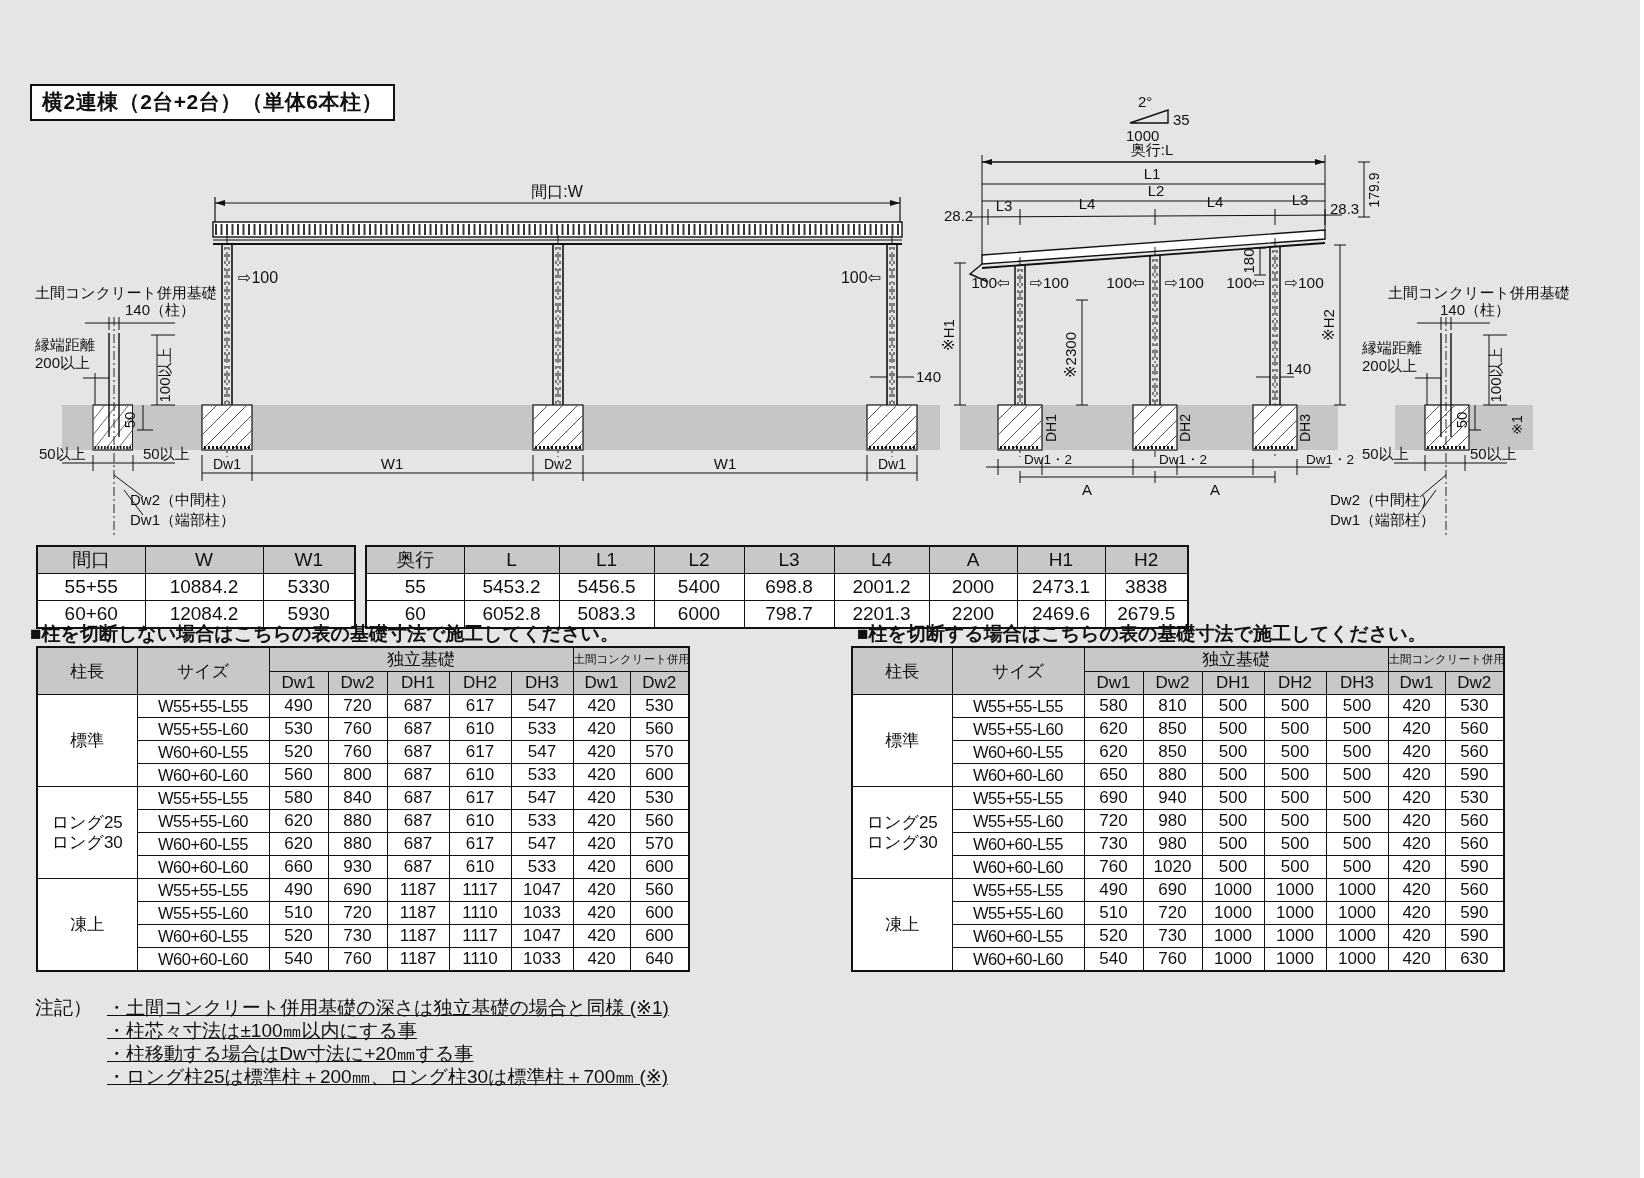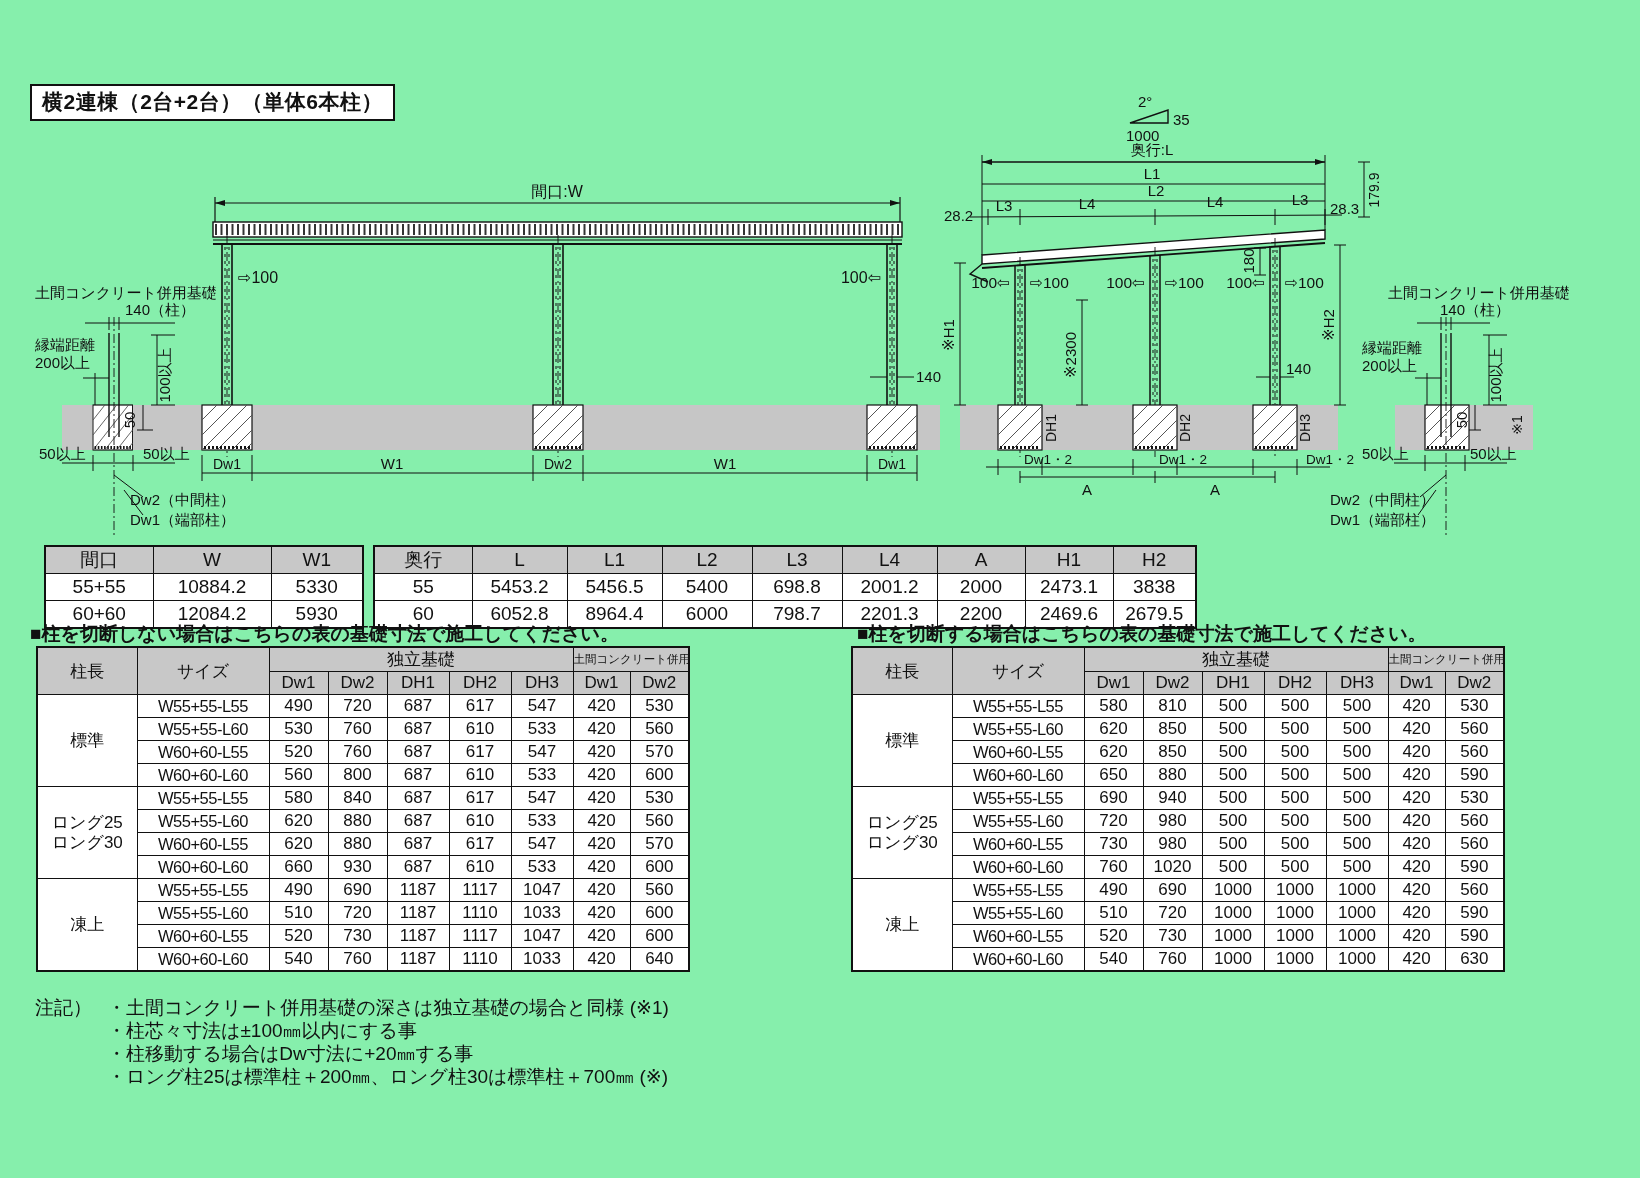--- a/index.html
+++ b/index.html
@@ -1,37 +1,37 @@
 <!DOCTYPE html>
 <html><head>
 <meta charset="utf-8">
 <style>
   html,body{margin:0;padding:0;background:#fff;}
-  .canvas{position:relative;width:1640px;height:1178px;background:#86efac;overflow:hidden;
+  .canvas{position:relative;width:1640px;height:1178px;background:#e5e5e5;overflow:hidden;
           font-family:"Liberation Sans","DejaVu Sans",sans-serif;color:#111;}
   .titlebox{position:absolute;left:30px;top:84px;border:2px solid #111;padding:2px 10px 3px 10px;
             font-size:21px;font-weight:600;letter-spacing:0.5px;background:#fff;}
   svg text{font-family:"Liberation Sans","DejaVu Sans",sans-serif;fill:#111;}
   
   table.dim{position:absolute;border-collapse:collapse;table-layout:fixed;background:#fff;}
   table.dim th,table.dim td{border:1.5px solid #111;text-align:center;font-size:19px;
             height:26px;padding:0 4px;font-weight:400;}
   table.dim th{background:#c8c8c8;}
-  table.dim{border:2px solid #111;margin-left:8px;}
+  table.dim{border:2px solid #111;}
   
   .tcaption{position:absolute;font-size:19px;font-weight:600;white-space:nowrap;}
   table.fnd{position:absolute;border-collapse:collapse;table-layout:fixed;background:#fff;border:2px solid #111;}
   table.fnd th,table.fnd td{border:1.2px solid #111;text-align:center;font-size:17px;
       padding:0 1px;height:22px;font-weight:400;overflow:hidden;white-space:nowrap;}
   table.fnd th{background:#c8c8c8;}
   table.fnd th.small{font-size:11.5px;padding:0;}
   table.fnd td.rowgroup{background:#fff;font-size:17px;white-space:pre-line;line-height:20px;}
   table.fnd td.size{font-size:16.5px;letter-spacing:-0.5px;margin-top:20px;}
   
-  .notes{position:absolute;left:35px;top:996px;font-size:19px;line-height:23px;}
+  .notes{position:absolute;left:35px;top:996px;font-size:19px;line-height:23px;text-decoration:underline;}
   .notes .nlabel{position:absolute;left:0;top:0;}
   .notes ul{list-style:none;margin:0;padding:0 0 0 72px;}
   .notes li{white-space:nowrap;}
 </style>
 </head>
 <body>
 
 <div class="canvas">
 
   <div class="titlebox">横2連棟（2台+2台）（単体6本柱）</div>
@@ -390,21 +390,21 @@
           <td>5400</td>
           <td>698.8</td>
           <td>2001.2</td>
           <td>2000</td>
           <td>2473.1</td>
           <td>3838</td>
         </tr>
         <tr>
           <td>60</td>
           <td>6052.8</td>
-          <td>8964.4</td>
+          <td>5083.3</td>
           <td>6000</td>
           <td>798.7</td>
           <td>2201.3</td>
           <td>2200</td>
           <td>2469.6</td>
           <td>2679.5</td>
         </tr>
       </tbody>
   </table>
 

